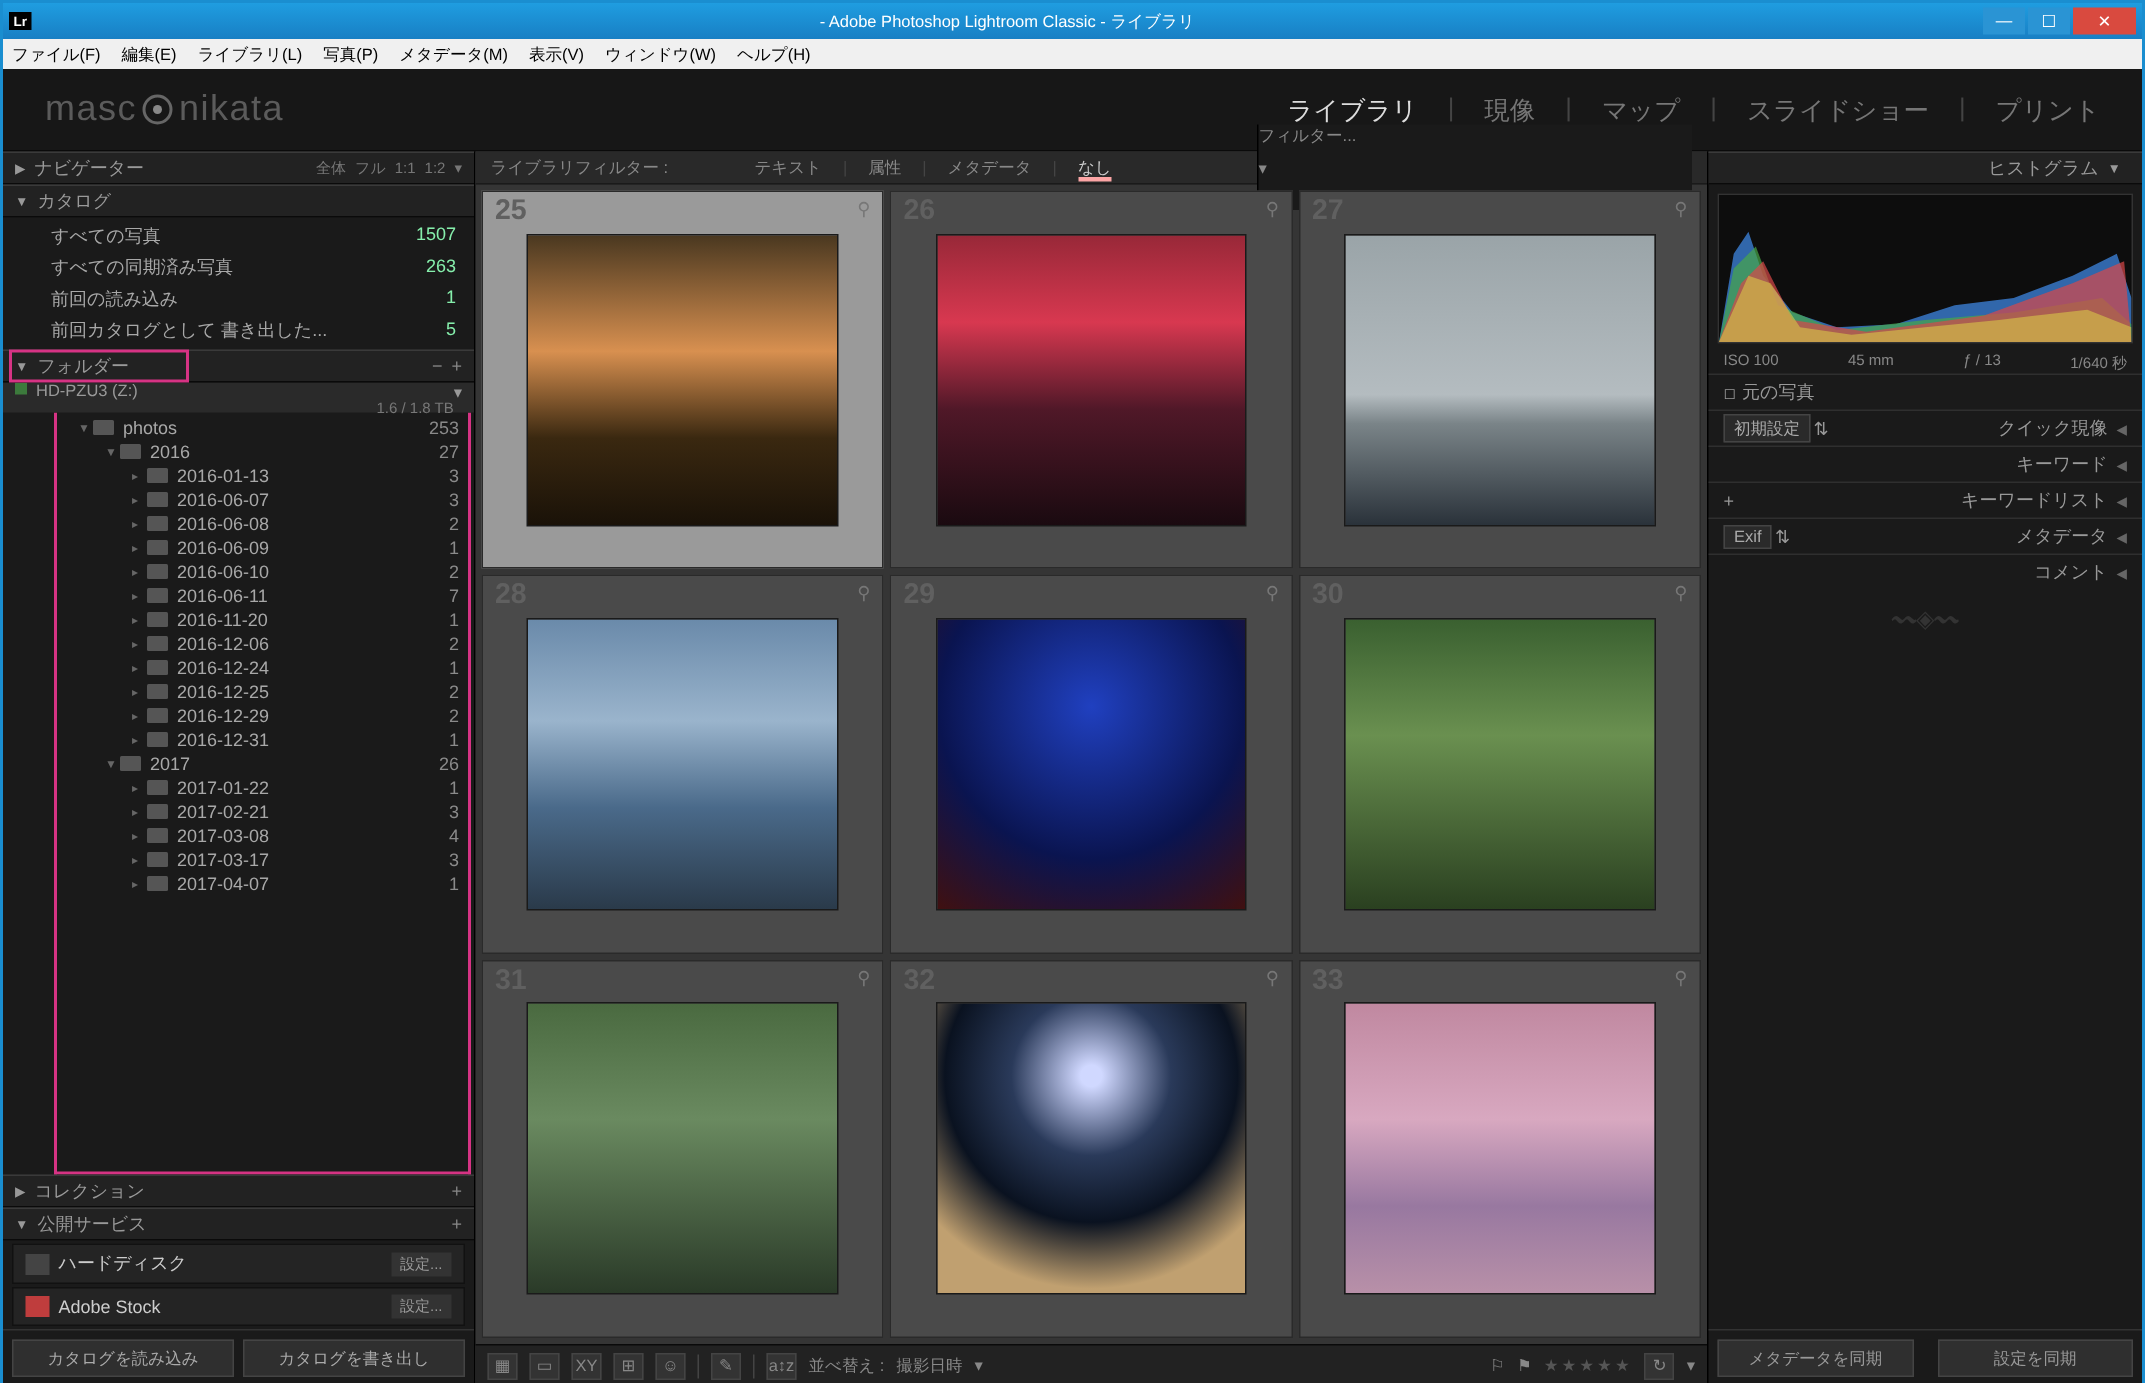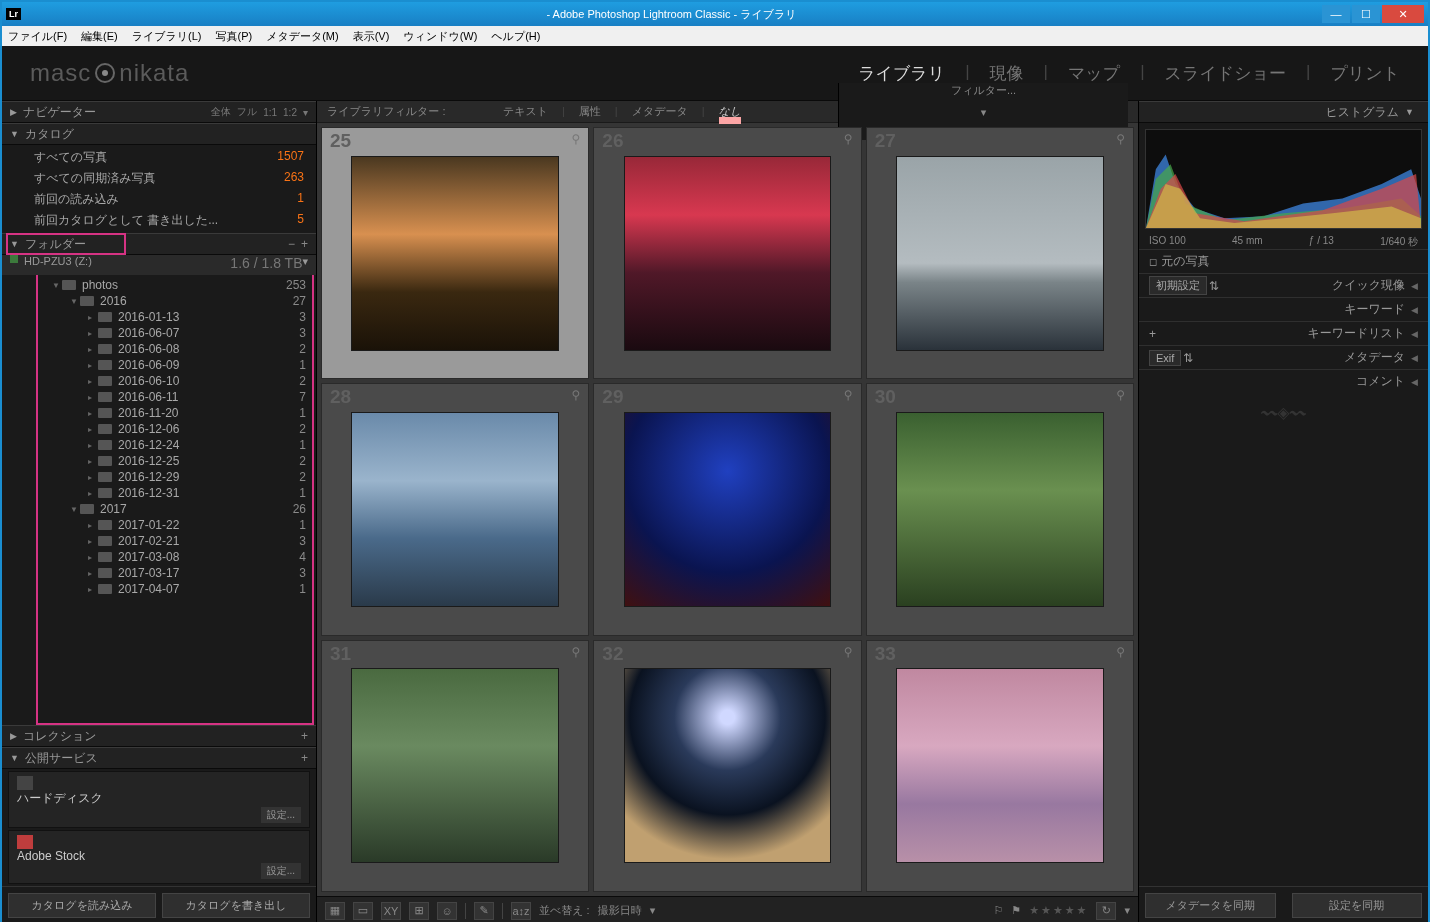--- a/index.html
+++ b/index.html
@@ -35,51 +35,51 @@
 
 .left { width: 315px; background: #1a1a1a; display: flex; flex-direction: column; border-right: 1px solid #000; }
 .panel-header { height: 22px; background: #222; display: flex; align-items: center; padding: 0 8px; font-size: 12px; color: #999; border-top: 1px solid #3a3a3a; border-bottom: 1px solid #0a0a0a; }
 .panel-header .tri { font-size: 9px; margin-right: 6px; }
 .panel-header .spacer { flex: 1; }
 .panel-header .tiny { font-size: 10px; color: #777; margin-left: 6px; }
 .panel-header .btn-small { margin-left: 6px; color: #888; cursor: pointer; }
 
 .cat-list { padding: 2px 0; }
 .cat-item { display: flex; padding: 2px 12px 2px 32px; color: #a8a8a8; font-size: 12px; cursor: pointer; }
-.cat-item .count { margin-left: auto; color: #f97316; }
+.cat-item .count { margin-left: auto; color: #86efac; }
 .panel-header.folder-hl-hdr { position: relative; }
 .panel-header.folder-hl-hdr .hl { position: absolute; left: 4px; top: -1px; width: 120px; height: 22px; border: 2px solid #d63384; pointer-events: none; }
 
 .drive-bar { height: 20px; background: #2a2a2a; display: flex; align-items: flex-start; padding: 0 8px; color: #999; font-size: 11px; }
 .drive-bar .led { width: 8px; height: 8px; background: #3c7a3c; margin-right: 6px; }
-.drive-bar .usage { margin-left: auto; color: #777; font-size: 14px; }
+.drive-bar .usage { margin-left: auto; color: #777; font-size: 10px; margin-top: 12px; }
 
 .tree-wrap { flex: 1; overflow: hidden; position: relative; }
 .tree-hl { position: absolute; left: 34px; top: 0; right: 2px; bottom: 0; border: 2px solid #d63384; border-top: none; pointer-events: none; }
 .tree { padding: 2px 0; }
 .tree-row { display: flex; align-items: center; padding: 1px 10px 1px 0; color: #a8a8a8; font-size: 12px; cursor: pointer; }
 .tree-row .indent { display: inline-block; }
 .tree-row .arrow { width: 10px; font-size: 8px; color: #666; }
 .tree-row .folder-ico { width: 14px; height: 10px; background: #555; margin-right: 6px; border-radius: 1px; }
 .tree-row .count { margin-left: auto; color: #8a8a8a; }
 
 .left-footer { padding: 6px; display: flex; gap: 6px; background: #1a1a1a; border-top: 1px solid #333; }
 .left-footer button { flex: 1; background: #2f2f2f; border: 1px solid #444; color: #aaa; font-size: 11px; padding: 4px 0; cursor: pointer; }
 
-.pub-item { display: flex; padding: 4px 8px; background: #242424; margin: 2px 6px; border: 1px solid #111; flex-direction: column; }
+.pub-item { display: flex; align-items: center; padding: 4px 8px; background: #242424; margin: 2px 6px; border: 1px solid #111; }
 .pub-item .ico { width: 16px; height: 14px; background: #444; margin-right: 6px; }
 .pub-item .ico.stock { background: #bf3d3d; }
 .pub-item .setup { margin-left: auto; background: #333; padding: 1px 6px; font-size: 10px; color: #999; }
 
 
 .center { flex: 1; display: flex; flex-direction: column; background: #353535; }
 .filter-bar { height: 22px; background: #292929; display: flex; align-items: center; padding: 0 10px; color: #888; font-size: 11px; gap: 14px; border-bottom: 1px solid #1a1a1a; }
 .filter-bar .sep2 { color: #444; }
-.filter-bar .active { color: #ccc; border-bottom: 7px solid #fca5a5; font-style: italic; }
-.filter-bar .right { margin-left: auto; display: flex; gap: 8px; align-items: center; }
+.filter-bar .active { color: #ccc; border-bottom: 3px solid #fca5a5; }
+.filter-bar .right { margin-left: auto; display: flex; gap: 8px; }
 
 .grid { flex: 1; display: grid; grid-template-columns: repeat(3, 1fr); gap: 4px; padding: 4px; overflow: hidden; }
 .cell { background: #4a4a4a; position: relative; display: flex; align-items: center; justify-content: center; border: 1px solid #2a2a2a; }
 .cell .num { position: absolute; top: 2px; left: 8px; font-size: 19px; font-weight: bold; color: #606060; }
 .cell .pin { position: absolute; top: 4px; right: 8px; color: #777; font-size: 12px; }
 .cell.selected { background: #9a9a9a; }
 .thumb { width: 78%; height: 78%; border: 1px solid #1a1a1a; }
 
 .toolbar-bottom { height: 28px; background: #222; display: flex; align-items: center; padding: 0 8px; gap: 8px; color: #888; font-size: 11px; border-top: 1px solid #0a0a0a; }
 .tool-btn { width: 20px; height: 18px; background: #333; border: 1px solid #444; display: flex; align-items: center; justify-content: center; cursor: pointer; }

